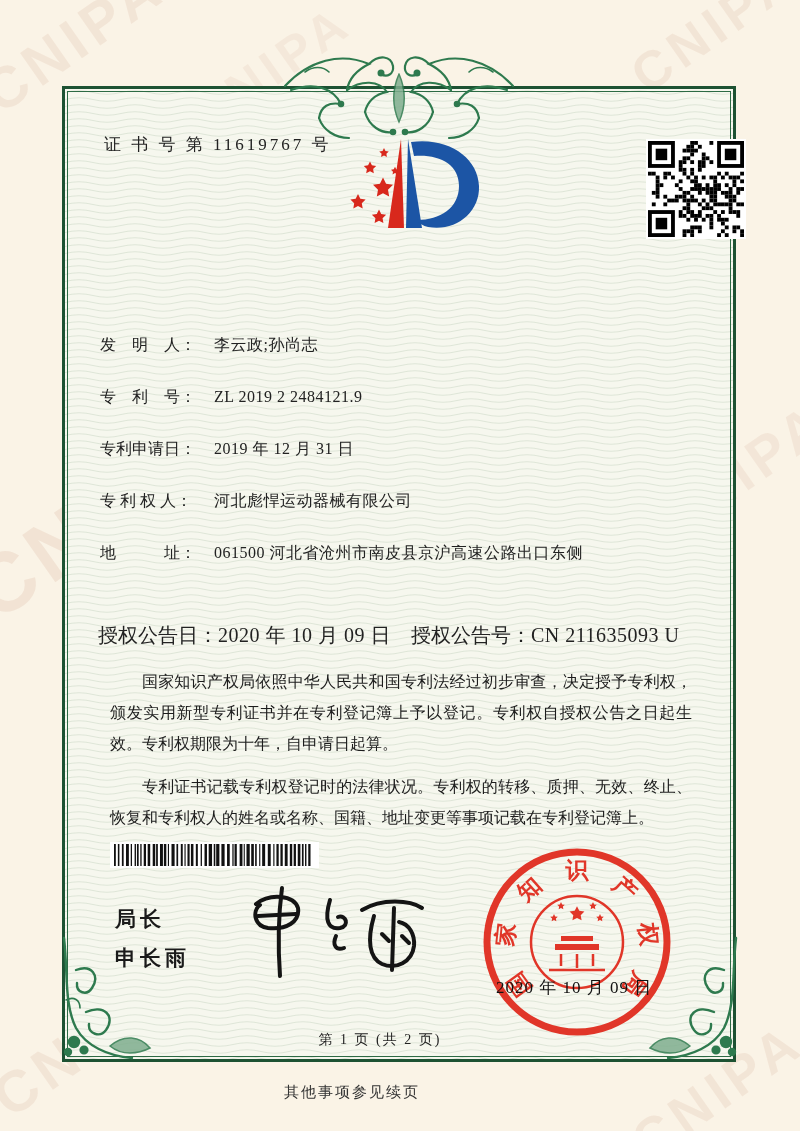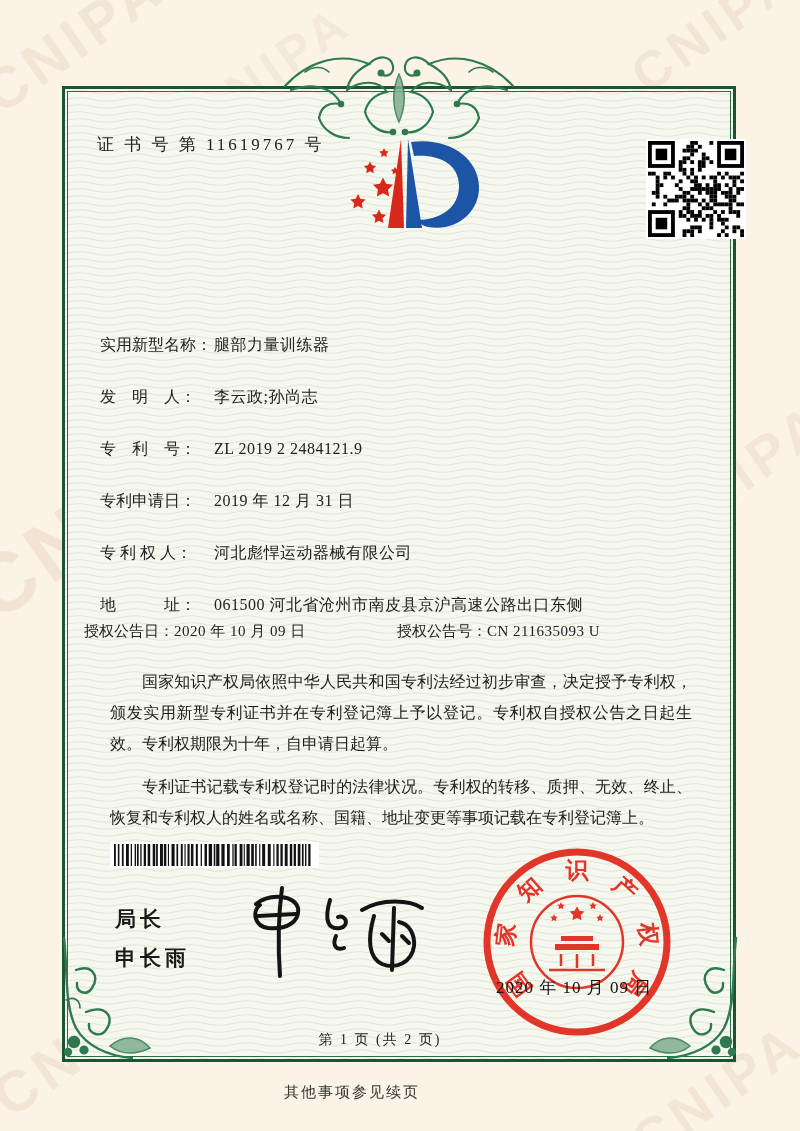--- a/index.html
+++ b/index.html
@@ -7,30 +7,30 @@
         font-family:"Liberation Serif",serif;color:#222;}
   
   .wm{position:absolute;font-family:"Liberation Sans",sans-serif;font-weight:700;
       color:#cf9f87;transform:rotate(-35deg);letter-spacing:6px;pointer-events:none;}
   
   .frame{position:absolute;left:62px;top:86px;width:674px;height:976px;
          border:3px solid #1d5233;background:#f6f7ee;box-sizing:border-box;}
   .frame-inner{position:absolute;inset:2px;border:1px solid #2c6a44;}
   .guilloche{position:absolute;inset:0;z-index:0;}
   
-  .cert-no{position:absolute;left:97px;top:133px;font-size:17px;letter-spacing:3px;z-index:3;}
+  .cert-no{position:absolute;left:104px;top:133px;font-size:17px;letter-spacing:3px;z-index:3;}
   .logo{position:absolute;left:337px;top:125px;z-index:3;}
   .qr{position:absolute;left:646px;top:139px;background:#fff;padding:2px;z-index:3;}
   .title{position:absolute;left:0;top:243px;width:800px;text-align:center;font-size:37px;
          font-weight:700;letter-spacing:10px;z-index:3;color:#111;}
   .fields{position:absolute;left:100px;top:335px;z-index:3;font-size:16px;}
   .field{height:22px;margin-bottom:30px;white-space:nowrap;}
   .flabel{display:inline-block;width:114px;}
   .fvalue{letter-spacing:.5px;}
-  .grant-row{position:absolute;left:84px;top:622px;z-index:3;font-size:15px;white-space:nowrap;}
+  .grant-row{position:absolute;left:98px;top:622px;z-index:3;font-size:20px;white-space:nowrap;}
   .grant2{position:absolute;left:313px;top:0;white-space:nowrap;}
   .paras{position:absolute;left:98px;top:654px;width:606px;z-index:3;font-size:16px;
          line-height:31px;text-align:justify;color:#1c1c1c;}
   .paras p{margin:12px;text-indent:2em;}
   .barcode{position:absolute;left:110px;top:842px;background:#fff;padding:1px 2px;z-index:3;}
   .officer{position:absolute;left:115px;top:905px;z-index:3;font-family:"Liberation Sans",sans-serif;
            font-size:21px;letter-spacing:4px;color:#1a1a1a;font-weight:bold;}
   .officer div{margin-bottom:11px;}
   .signature{position:absolute;left:212px;top:878px;z-index:4;}
   .seal{position:absolute;left:477px;top:842px;z-index:4;opacity:.94;}
@@ -320,21 +320,20 @@
       <rect x="92.16" y="88.32" width="3.84" height="3.84" fill="#000"></rect>
       <rect x="34.56" y="92.16" width="3.84" height="3.84" fill="#000"></rect>
       <rect x="42.239999999999995" y="92.16" width="3.84" height="3.84" fill="#000"></rect>
       <rect x="69.12" y="92.16" width="3.84" height="3.84" fill="#000"></rect>
       <rect x="76.8" y="92.16" width="3.84" height="3.84" fill="#000"></rect>
       <rect x="92.16" y="92.16" width="3.84" height="3.84" fill="#000"></rect>
     </svg>
 
 
   <div class="fields">
-    <div class="field"><span class="flabel">实用新型名称：</span><span class="fvalue">腿部力量训练器</span></div>
     <div class="field"><span class="flabel">发　明　人：</span><span class="fvalue">李云政;孙尚志</span></div>
     <div class="field"><span class="flabel">专　利　号：</span><span class="fvalue">ZL 2019 2 2484121.9</span></div>
     <div class="field"><span class="flabel">专利申请日：</span><span class="fvalue">2019 年 12 月 31 日</span></div>
     <div class="field"><span class="flabel">专 利 权 人：</span><span class="fvalue">河北彪悍运动器械有限公司</span></div>
     <div class="field"><span class="flabel">地　　　址：</span><span class="fvalue">061500 河北省沧州市南皮县京沪高速公路出口东侧</span></div>
   </div>
 
   <div class="grant-row">
     <span>授权公告日：</span><span class="fvalue">2020 年 10 月 09 日</span>
     <span class="grant2"><span>授权公告号：</span><span class="fvalue">CN 211635093 U</span></span>

